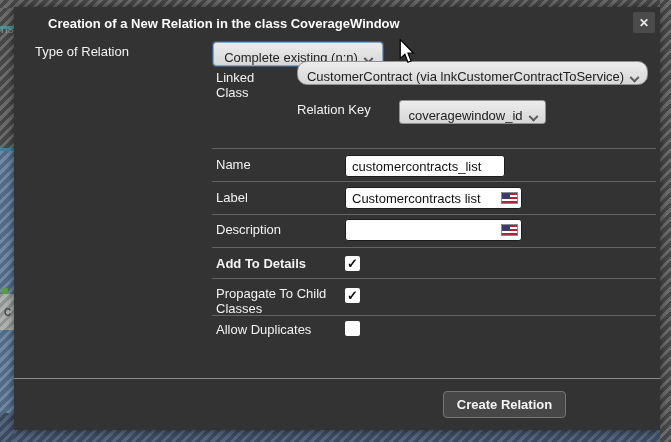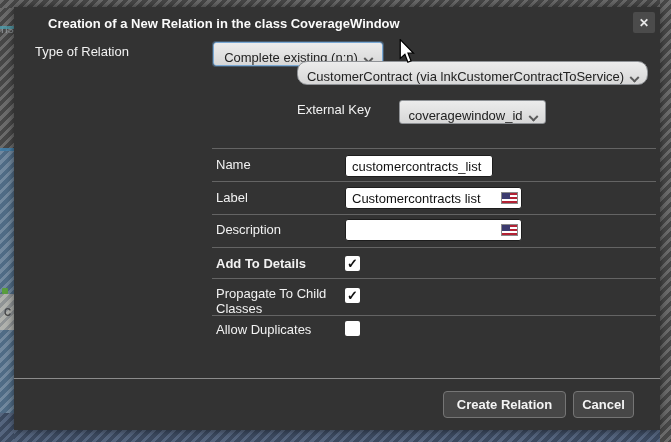--- a/index.html
+++ b/index.html
@@ -67,21 +67,21 @@
   .chev { display:inline-block; width:7px; height:7px;
     border-right:2px solid #5a5a5a; border-bottom:2px solid #5a5a5a;
     transform:rotate(45deg) translate(-2px,-2px); }
 
   .sep { position:absolute; left:198px; width:444px; height:1px; background:#646464; }
   .sep-1 { top:141px; } .sep-2 { top:174px; } .sep-3 { top:207px; }
   .sep-4 { top:240px; } .sep-5 { top:271px; } .sep-6 { top:308px; }
   .sep-footer { position:absolute; left:0; top:371px; width:646px; height:1px; background:#8c8c8c; }
 
   .txt-wrap { position:absolute; height:22px; }
-  .wrap-name { left:331px; top:148px; width:148px; }
+  .wrap-name { left:331px; top:148px; width:160px; }
   .wrap-label { left:331px; top:180px; width:177px; }
   .wrap-desc { left:331px; top:212px; width:177px; }
   .txt {
     width:100%; height:22px; background:#ffffff; border:1px solid #1d1d1d;
     border-radius:3px; padding:0 22px 0 6px; color:#111; font-size:13px;
     font-family:"Liberation Sans", sans-serif; outline:none;
   }
   .txt-name { padding-right:6px; }
   .flag { position:absolute; right:4px; top:5px; width:17px; height:12px;
     background:repeating-linear-gradient(180deg,#b22234 0 2px,#ffffff 2px 4px);
@@ -129,26 +129,27 @@
 
     <div class="dlg-title">Creation of a New Relation in the class CoverageWindow</div>
     <div class="dlg-close">✕</div>
 
     <div class="lbl lbl-type">Type of Relation</div>
     <div class="dd dd-type">
       <span>Complete existing (n:n)</span>
       <span class="chev"></span>
     </div>
 
+    <div class="lbl lbl-linked">Linked Class</div>
     <div class="dd dd-class">
       <span>CustomerContract (via lnkCustomerContractToService)</span>
       <span class="chev"></span>
     </div>
 
-    <div class="lbl lbl-extkey">External Key</div>
+    <div class="lbl lbl-extkey">Relation Key</div>
     <div class="dd dd-extkey">
       <span>coveragewindow_id</span>
       <span class="chev"></span>
     </div>
 
     <div class="sep sep-1"></div>
 
     <div class="lbl lbl-name">Name</div>
     <div class="txt-wrap wrap-name">
       <input class="txt txt-name" type="text" value="customercontracts_list" style="">
@@ -185,19 +186,18 @@
     <div class="cb cb-prop">✓</div>
 
     <div class="sep sep-6"></div>
 
     <div class="lbl lbl-dup">Allow Duplicates</div>
     <div class="cb cb-dup"></div>
 
     <div class="sep-footer"></div>
 
     <div class="btn btn-create">Create Relation</div>
-    <div class="btn btn-cancel">Cancel</div>
   </div>
 
   <svg class="cursor" viewBox="0 0 13 20">
     <polygon points="1.5,0.5 1.5,15.5 5.2,12.2 7.6,18.6 10.1,17.5 7.7,11.3 12,11.3" fill="#ffffff" stroke="#000000" stroke-width="1"></polygon>
   </svg>
 </div>
 
 </body></html>

